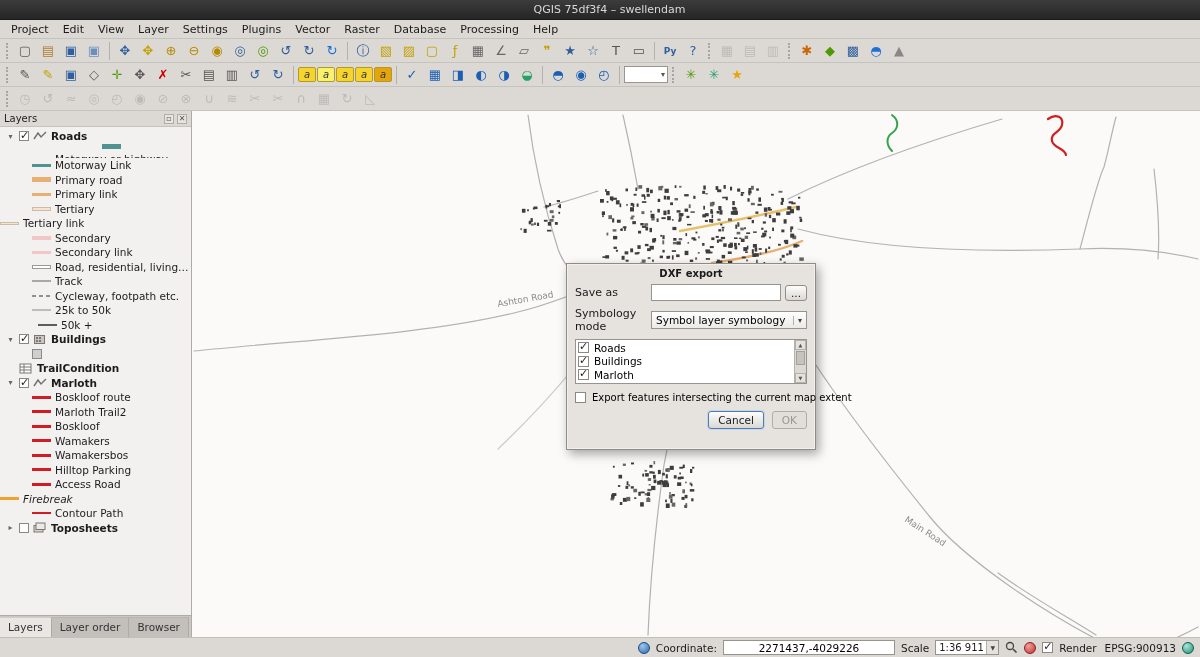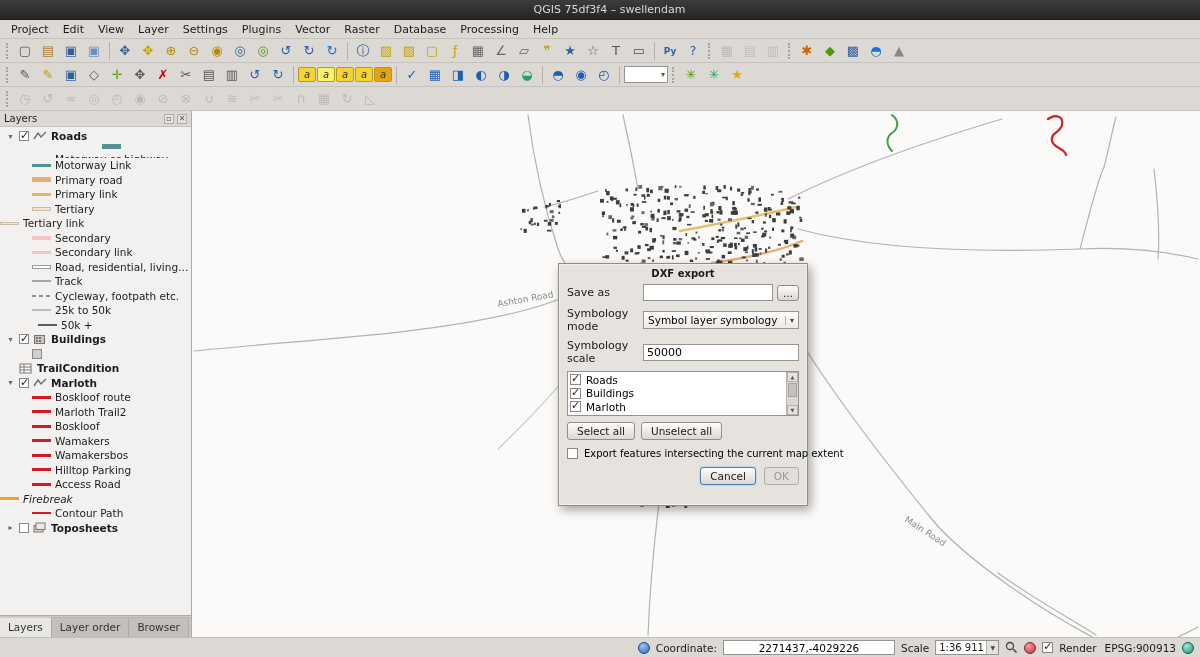--- a/index.html
+++ b/index.html
@@ -44,21 +44,21 @@
   .map-canvas{flex:1;position:relative;background:#fbfaf8;overflow:hidden;}
   .map-canvas svg{position:absolute;left:0;top:0;}
   .road{fill:none;stroke:#b2b2b2;stroke-width:1.2;stroke-linecap:round;}
   .road.faint{stroke:#c9c9c9;}
   .road.yellow{stroke:#e7c06a;stroke-width:2.4;}
   .road.orange{stroke:#e7af71;stroke-width:2.4;}
   .road.red{stroke:#cf1f1f;stroke-width:2.2;}
   .road.green{stroke:#36a24a;stroke-width:2;}
   .road-label{font-size:9px;fill:#8c8c8c;}
   
-  .dialog{position:absolute;left:366px;top:152px;width:250px;background:#e6e3df;border:1px solid #8f8c88;box-shadow:0 0 0 1px #f2f0ed inset,3px 4px 10px rgba(0,0,0,.35);font-size:11px;z-index:5;}
+  .dialog{position:absolute;left:374px;top:152px;width:250px;background:#e6e3df;border:1px solid #8f8c88;box-shadow:0 0 0 1px #f2f0ed inset,3px 4px 10px rgba(0,0,0,.35);font-size:11px;z-index:5;}
   .dlg-title{text-align:center;font-weight:bold;font-size:10px;padding:4px 0 3px;color:#1a1a1a;}
   .dlg-body{padding:2px 8px 8px;}
   .dlg-row{display:flex;align-items:center;margin-bottom:6px;gap:4px;}
   .dlg-label{width:72px;flex:none;color:#1a1a1a;}
   .grow{flex:1;min-width:0;}
   .txt{height:17px;border:1px solid #97938e;background:#fff;font-size:11px;padding:0 3px;}
   .combo{height:18px;border:1px solid #97938e;background:linear-gradient(#ffffff,#eceae7);display:flex;align-items:center;padding-left:4px;}
   .combo-text{flex:1;overflow:hidden;white-space:nowrap;font-size:10.5px;}
   .combo-arrow{width:13px;font-size:8px;color:#444;border-left:1px solid #b5b2ae;text-align:center;}
   .dlg-list{display:flex;height:45px;border:1px solid #97938e;background:#fff;margin-bottom:6px;}
@@ -819,24 +819,20 @@
           <input class="txt grow" style="">
           <button class="btn browse">...</button>
         </div>
         <div class="dlg-row">
           <span class="dlg-label">Symbology mode</span>
           <div class="combo grow">
             <span class="combo-text">Symbol layer symbology</span>
             <span class="combo-arrow">▾</span>
           </div>
         </div>
-        <div class="dlg-row">
-          <span class="dlg-label">Symbology scale</span>
-          <input class="txt grow" value="50000" style="">
-        </div>
         <div class="dlg-list">
           <div class="dlg-list-rows" id="dlg-layer-list">
               <div class="dlg-list-row">
                 <span class="cb checked"></span>
                 <span>Roads</span>
               </div>
               <div class="dlg-list-row">
                 <span class="cb checked"></span>
                 <span>Buildings</span>
               </div>
@@ -845,24 +841,20 @@
                 <span>Marloth</span>
               </div>
             </div>
           <div class="vscroll">
             <div class="vs-btn">▲</div>
             <div class="vs-track">
                 <div class="vs-thumb"></div>
               </div>
             <div class="vs-btn">▼</div>
           </div>
-        </div>
-        <div class="dlg-row btns-left">
-          <button class="btn">Select all</button>
-          <button class="btn">Unselect all</button>
         </div>
         <div class="dlg-row extent-row">
           <span class="cb"></span>
           <span class="extent-label">Export features intersecting the current map extent</span>
         </div>
         <div class="dlg-row btns-right">
           <button class="btn focused">Cancel</button>
           <button class="btn disabled-btn">OK</button>
         </div>
       </div>

